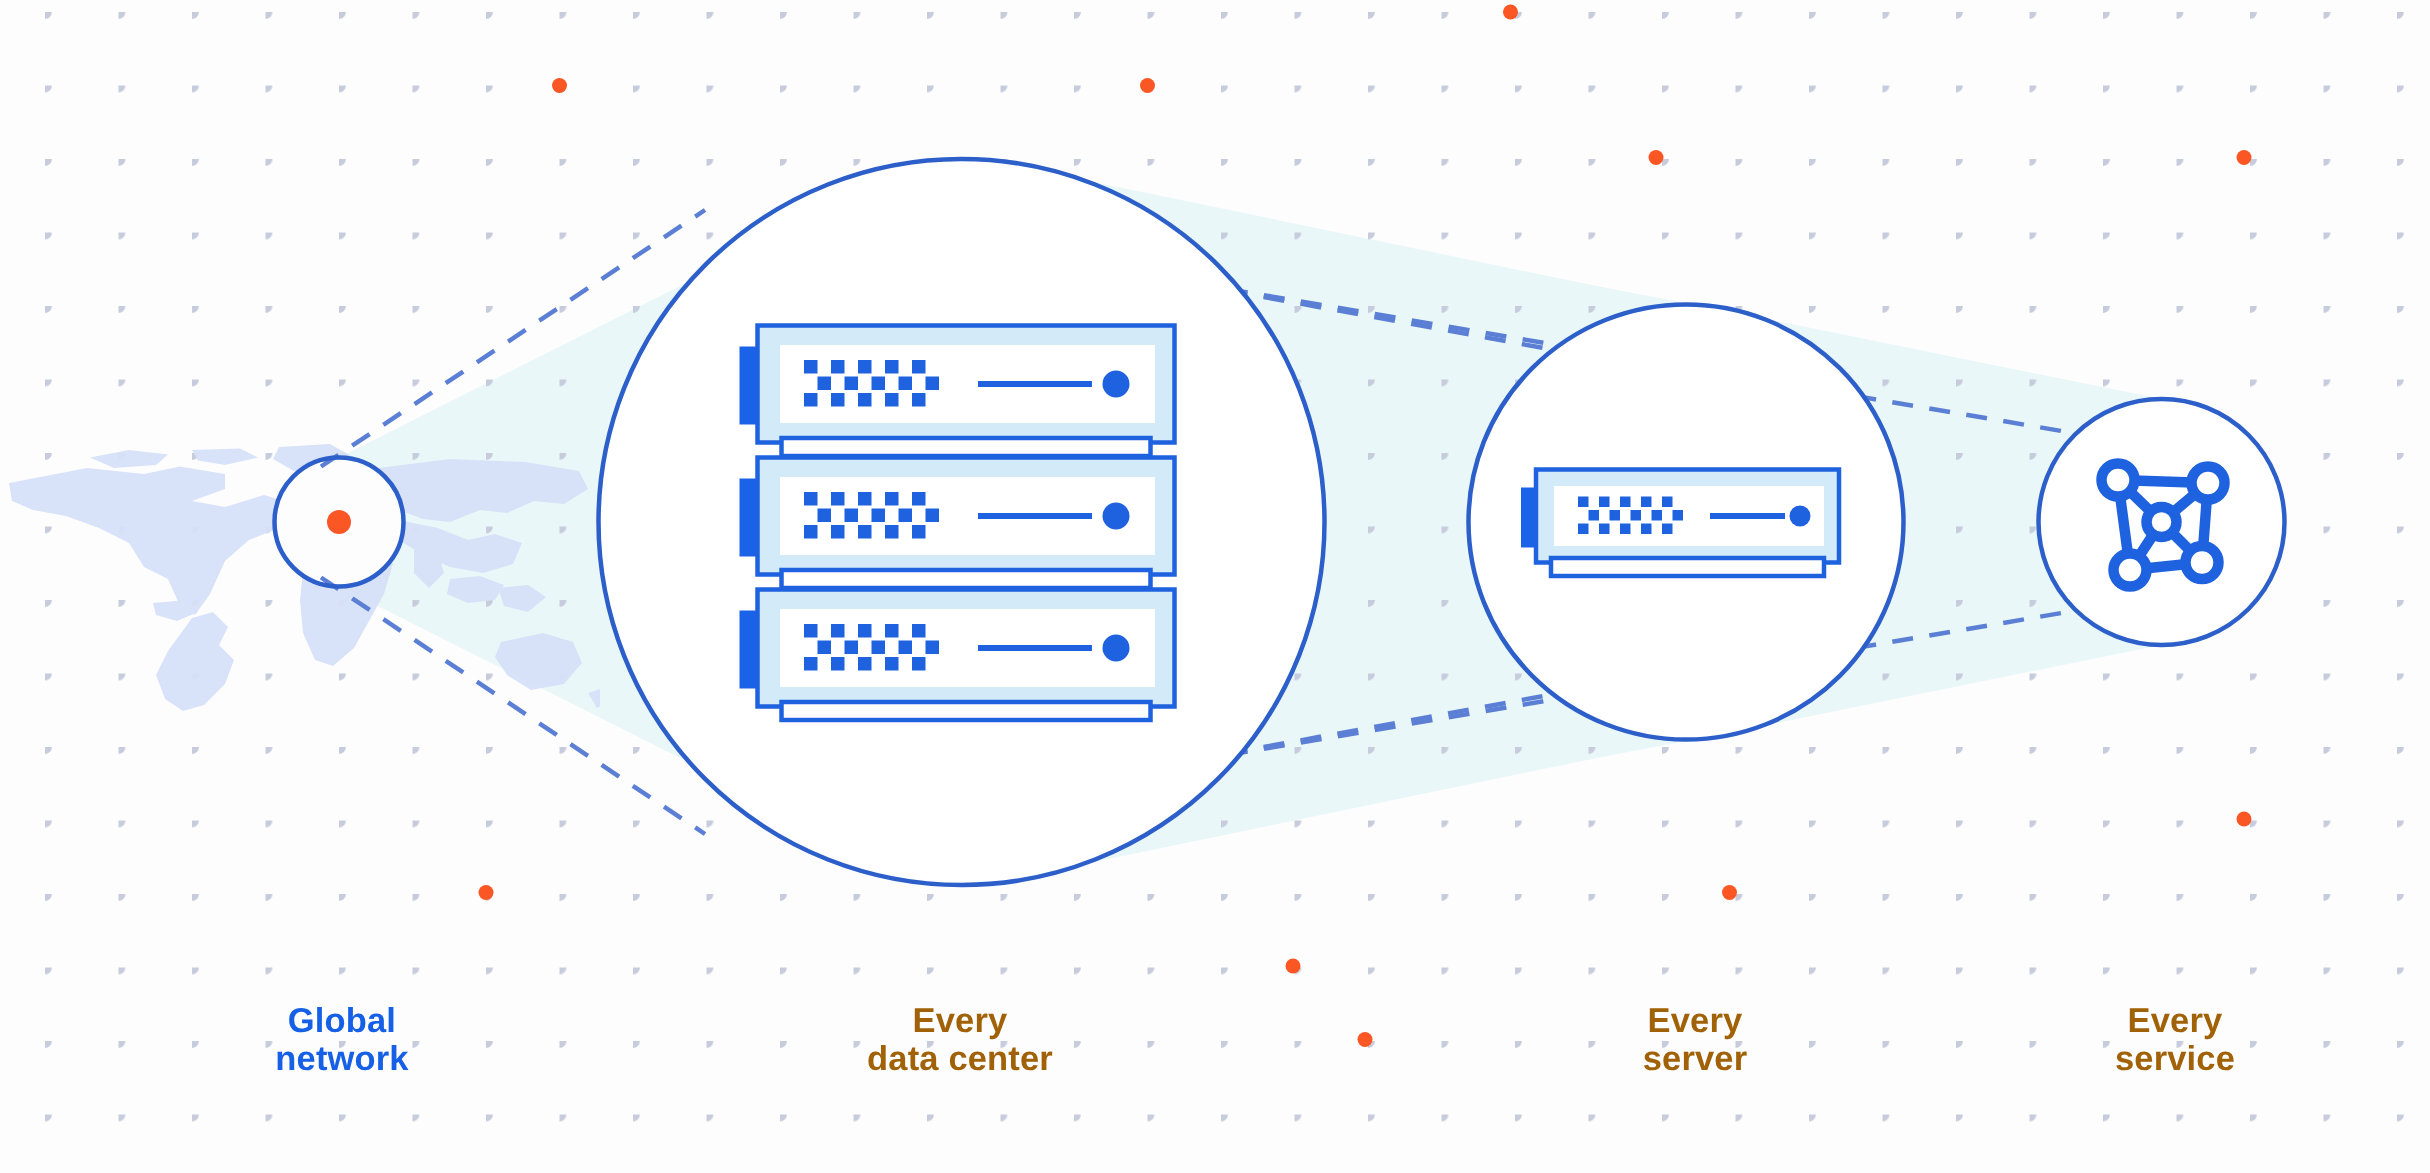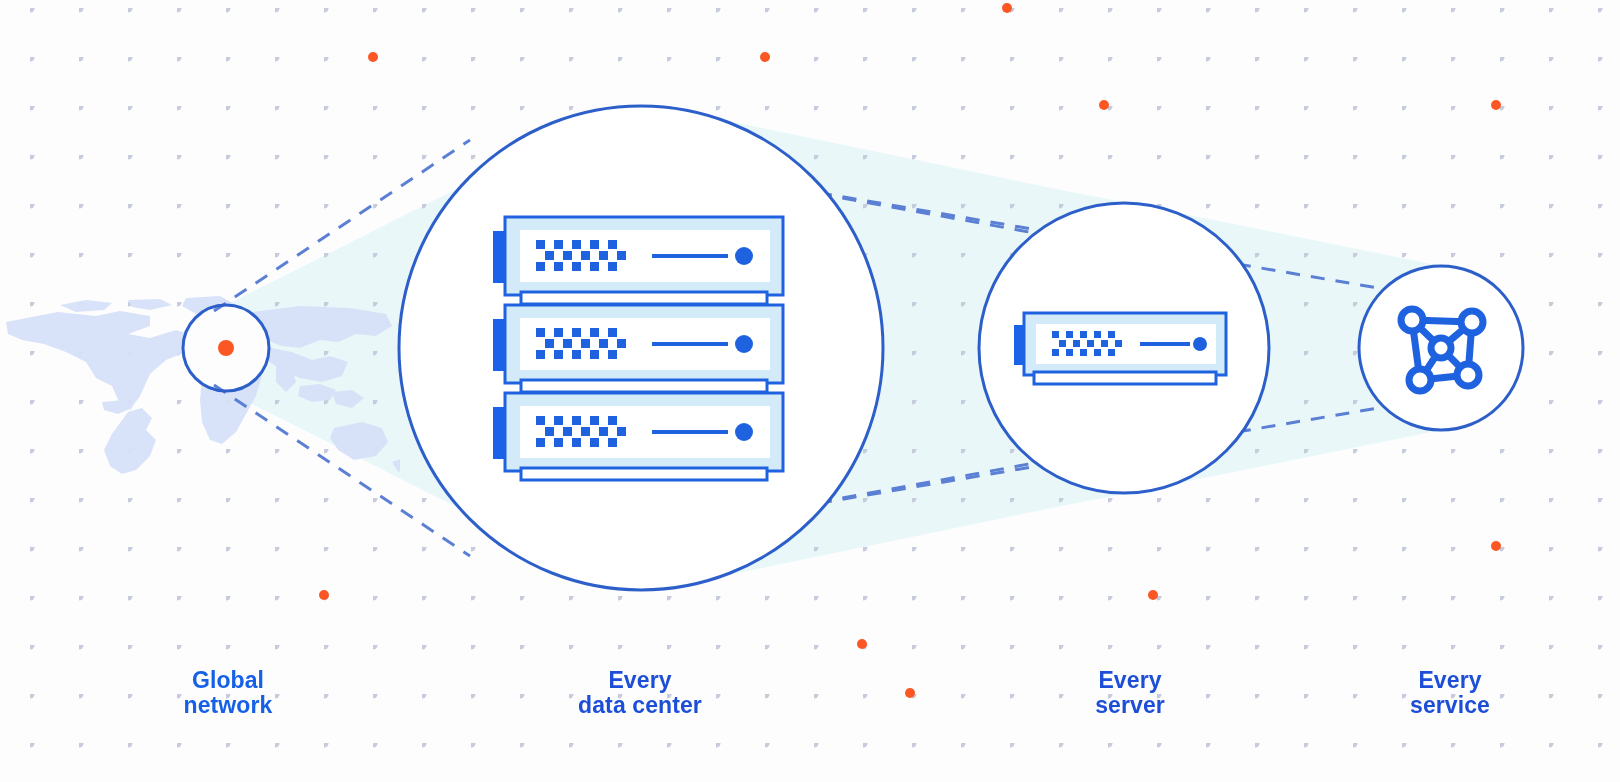--- a/index.html
+++ b/index.html
@@ -26,21 +26,21 @@
     display: block;
   }
   .label {
     position: absolute;
     text-align: center;
     font-size: 23px;
     line-height: 25px;
     font-weight: 700;
     letter-spacing: 0.1px;
     white-space: pre-line;
-    color: #1d4ed8;
+    color: #a16207;
   }
   .label.accent { color: #1560e6; }
   #label-global  { left: 118px;  top: 668px; width: 220px; }
   #label-dc      { left: 530px;  top: 668px; width: 220px; }
   #label-server  { left: 1020px; top: 668px; width: 220px; }
   #label-service { left: 1340px; top: 668px; width: 220px; }
 </style>
 </head>
 <body>
 

